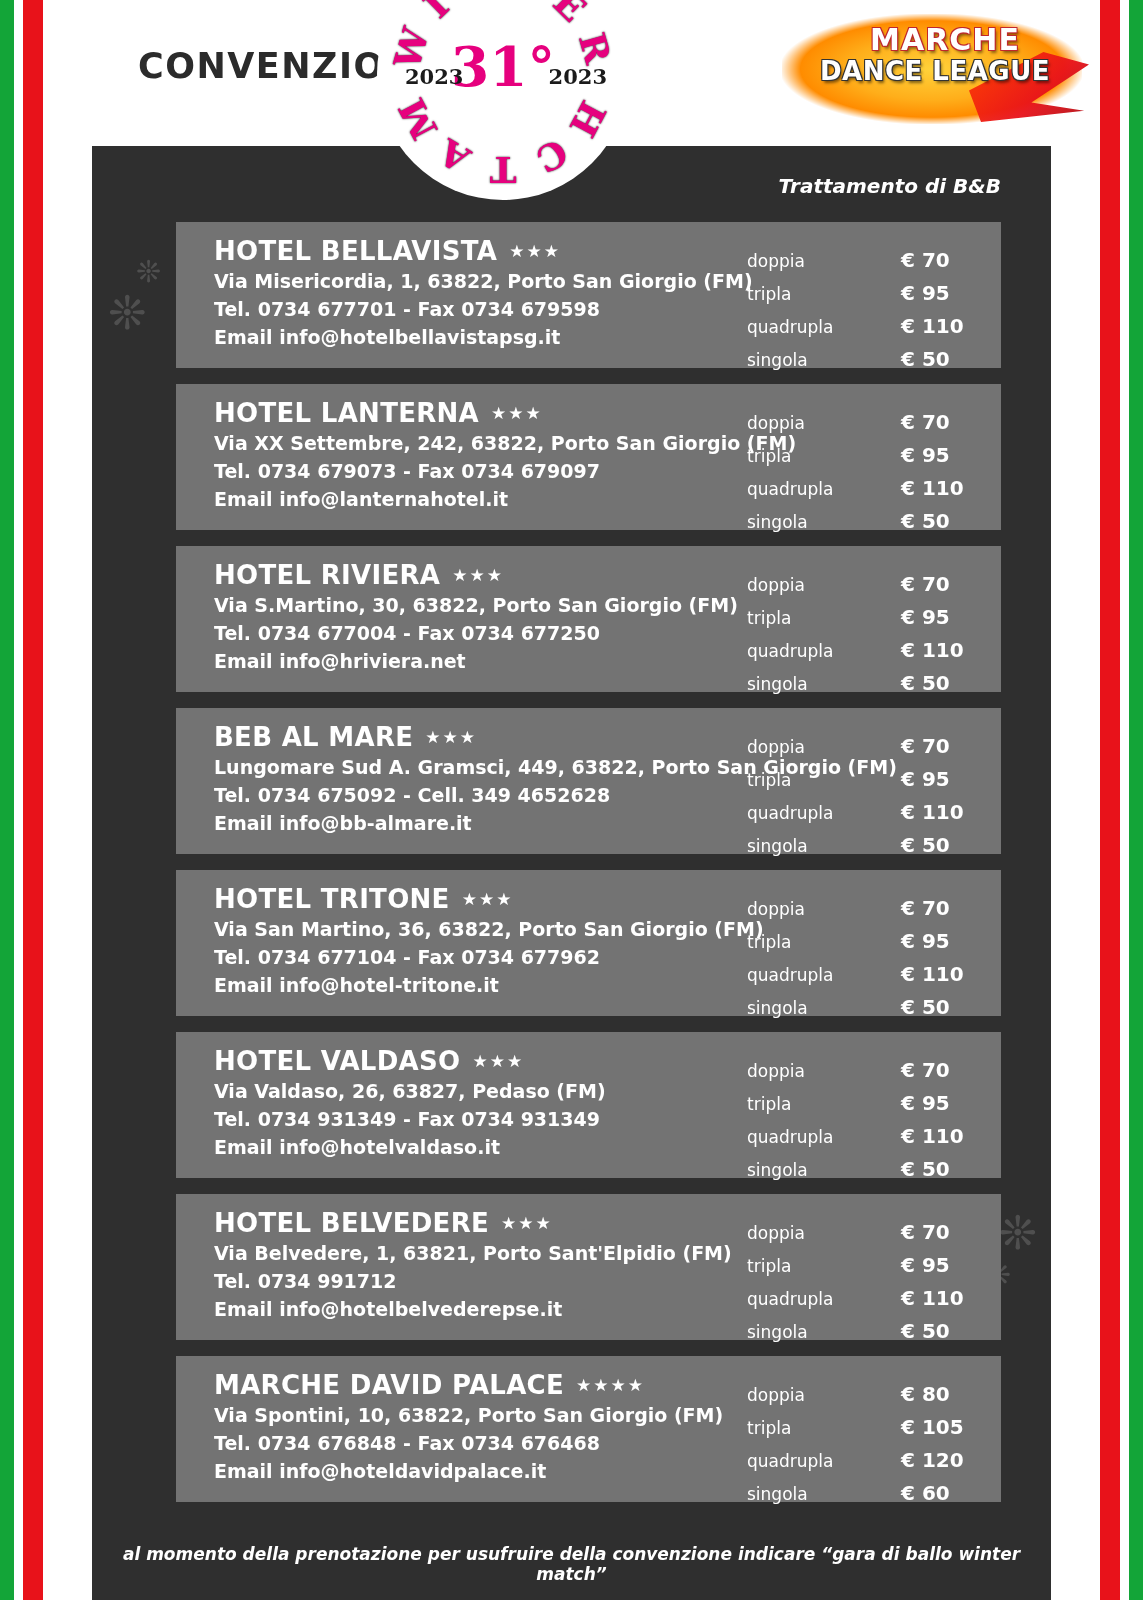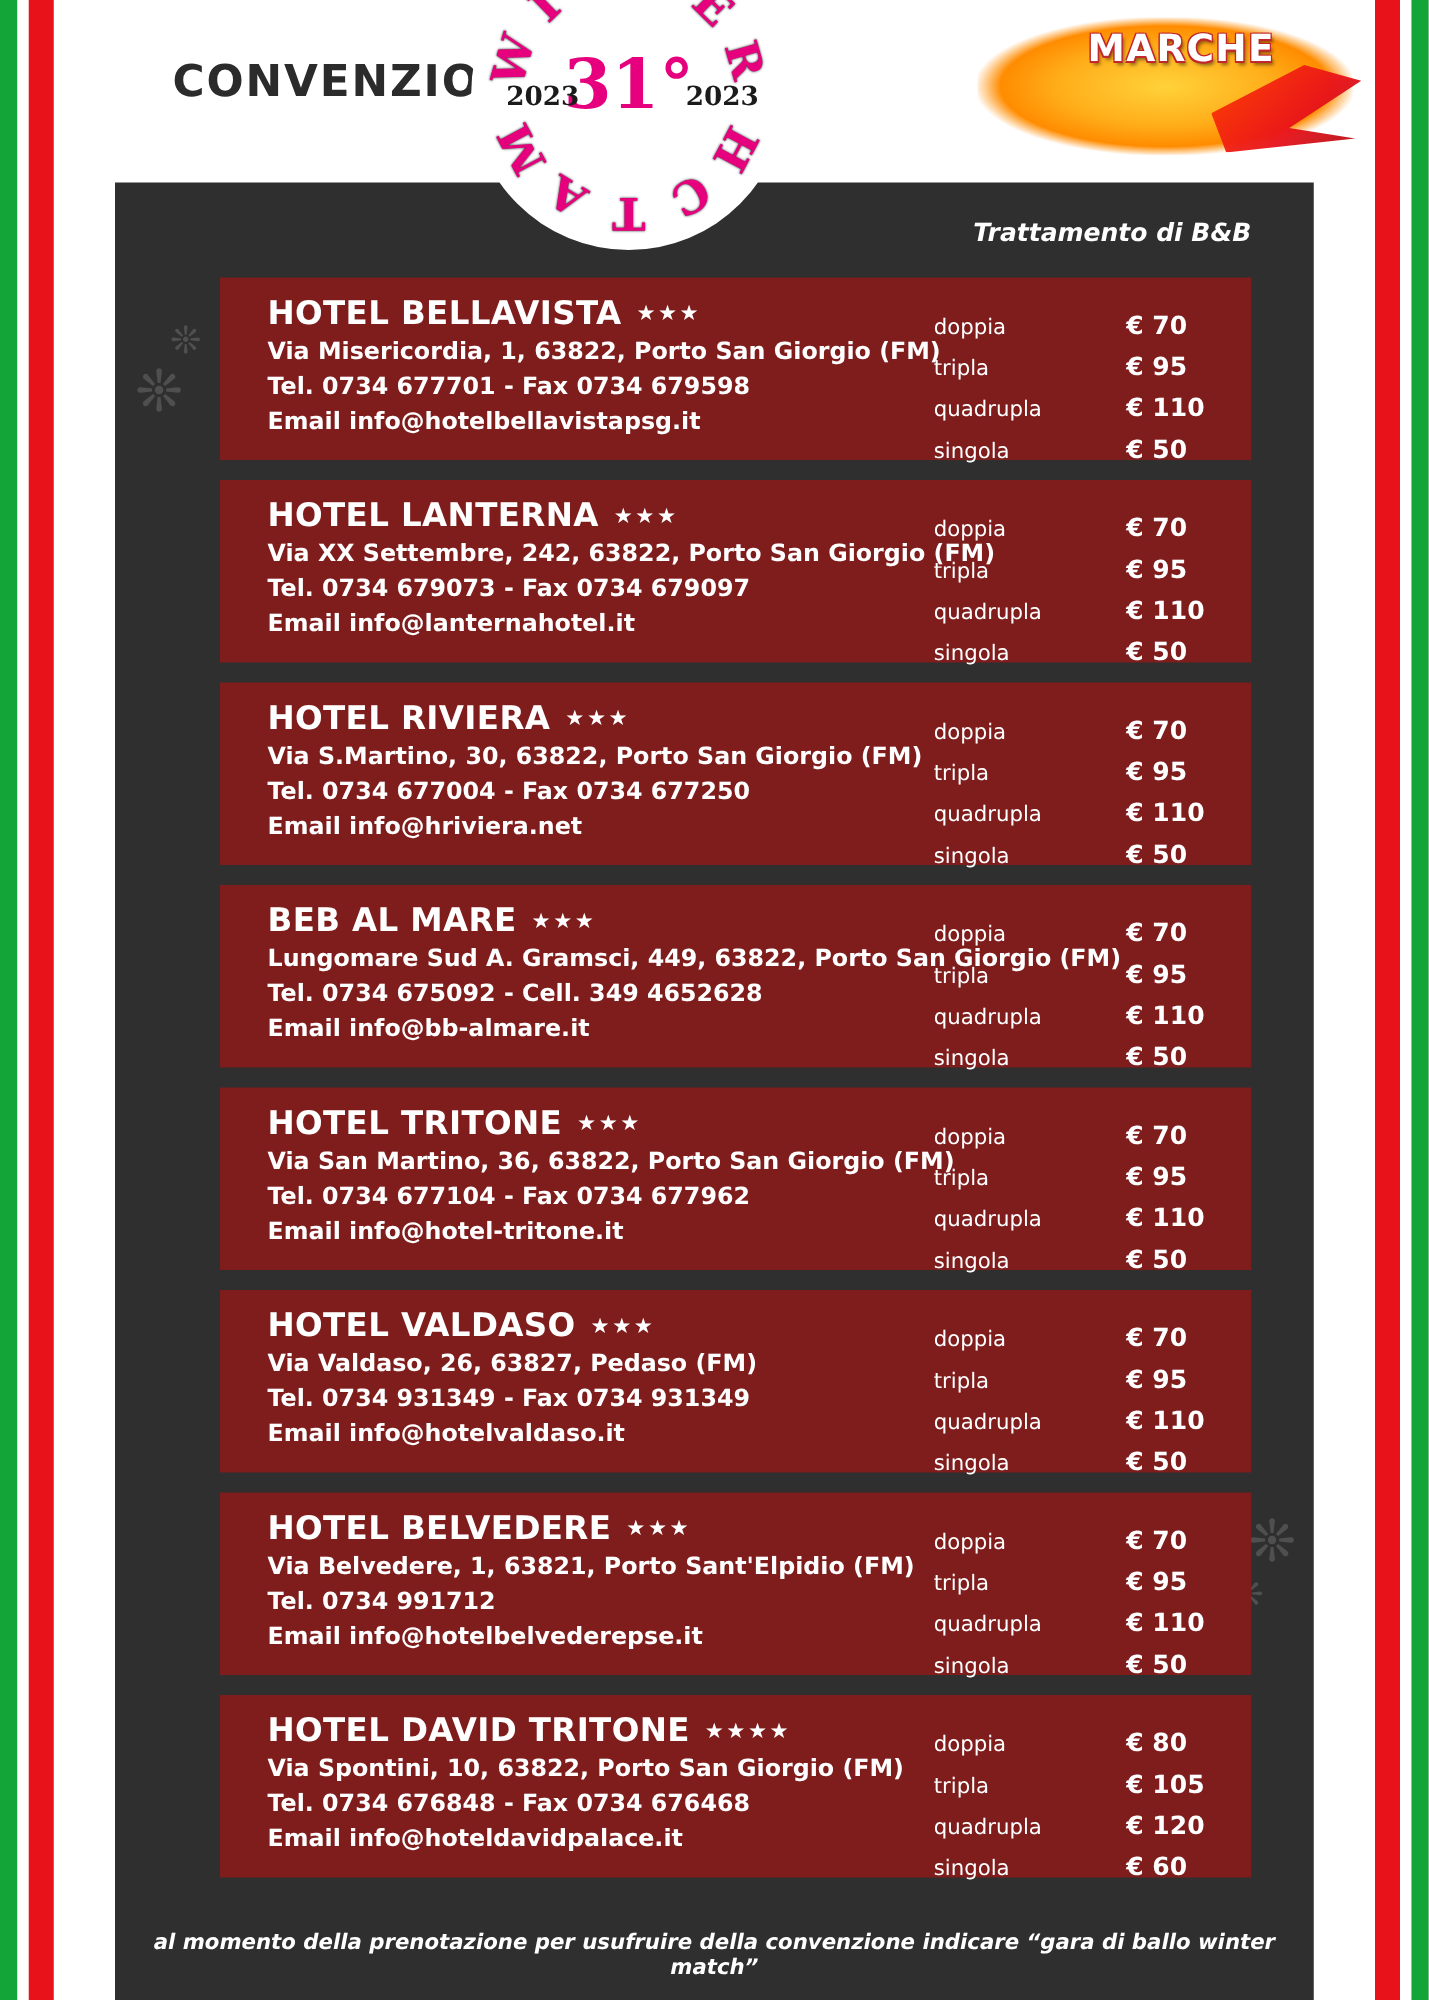--- a/index.html
+++ b/index.html
@@ -95,21 +95,21 @@
     color:#ffffff;font-style:italic;font-weight:bold;font-size:20px;
     font-family:"DejaVu Sans", sans-serif;
   }
   .snow{
     position:absolute;color:#6a6a6a;font-size:46px;opacity:.55;pointer-events:none;
   }
   .cards{
     position:absolute;left:84px;right:50px;top:76px;
   }
   .card{
-    position:relative;background:#7f1d1d;margin-bottom:16px;
+    position:relative;background:#737373;margin-bottom:16px;
     height:146px;box-sizing:border-box;
     padding:14px 0 0 38px;
   }
   .hname{
     color:#ffffff;font-size:26px;font-weight:bold;letter-spacing:.3px;
     font-family:"DejaVu Sans", sans-serif;
     margin:0 0 2px 0;display:flex;align-items:center;gap:12px;
   }
   .stars{font-size:17px;letter-spacing:2px;color:#ffffff;}
   .hline{
@@ -151,20 +151,21 @@
 
   <div class="sheet">
 
     <div class="header">
       <div class="header-title">CONVENZIONI</div>
 
       <div class="mdl">
         <div class="mdl-burst"></div>
         <div class="mdl-swoosh"></div>
         <div class="mdl-text1">MARCHE</div>
+        <div class="mdl-text2">DANCE LEAGUE</div>
       </div>
     </div>
 
     <div class="body-dark">
       <div class="bb-note">Trattamento di B&amp;B</div>
 
       <div class="snow" style="left:16px;top:140px;">❊</div>
       <div class="snow" style="left:44px;top:108px;font-size:30px;">❊</div>
       <div class="snow" style="left:470px;top:760px;color:#e8468f;opacity:.5;">❊</div>
       <div class="snow" style="right:14px;top:1060px;">❊</div>
@@ -355,21 +356,21 @@
                 <span class="pval"><span class="pcur">€</span> <span>110</span></span>
               </div>
               <div class="prow">
                 <span class="plabel">singola</span>
                 <span class="pval"><span class="pcur">€</span> <span>50</span></span>
               </div>
             </div>
           </div>
           <div class="card">
             <div class="hname">
-              <span>HOTEL DAVID TRITONE</span>
+              <span>MARCHE DAVID PALACE</span>
               <span class="stars">★★★★</span>
             </div>
             <div class="hline">Via Spontini, 10, 63822, Porto San Giorgio (FM)</div>
             <div class="hline">Tel. 0734 676848 - Fax 0734 676468</div>
             <div class="hline">Email info@hoteldavidpalace.it</div>
             <div class="prices">
               <div class="prow">
                 <span class="plabel">doppia</span>
                 <span class="pval"><span class="pcur">€</span> <span>80</span></span>
               </div>

